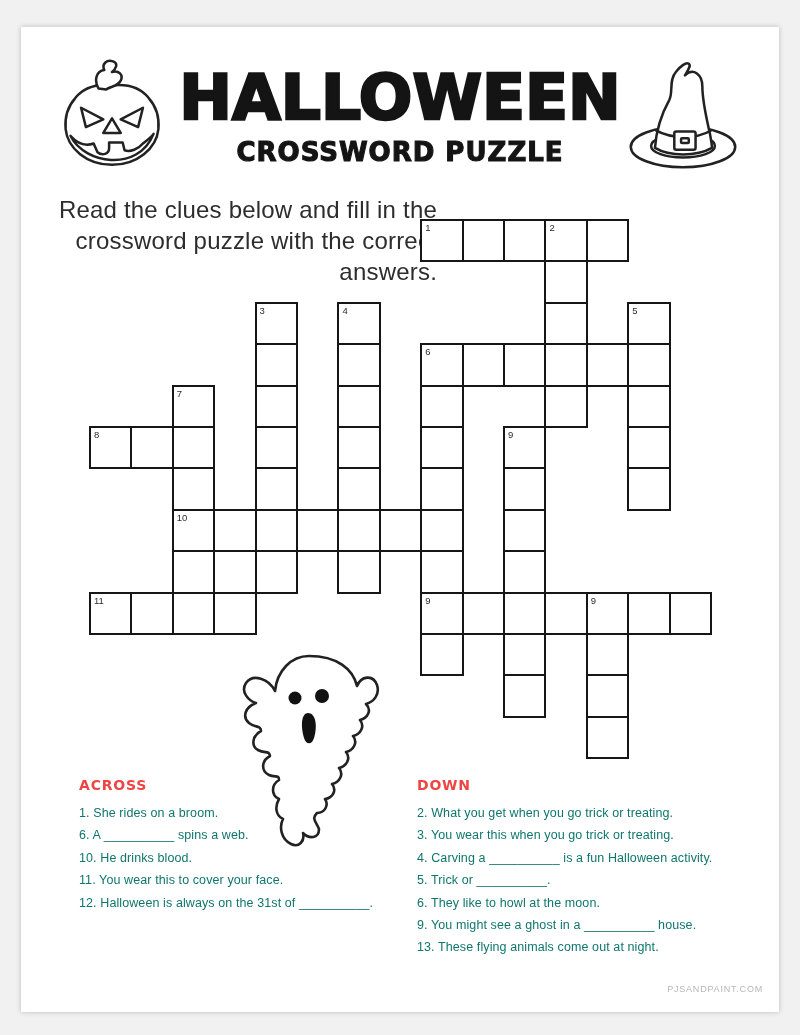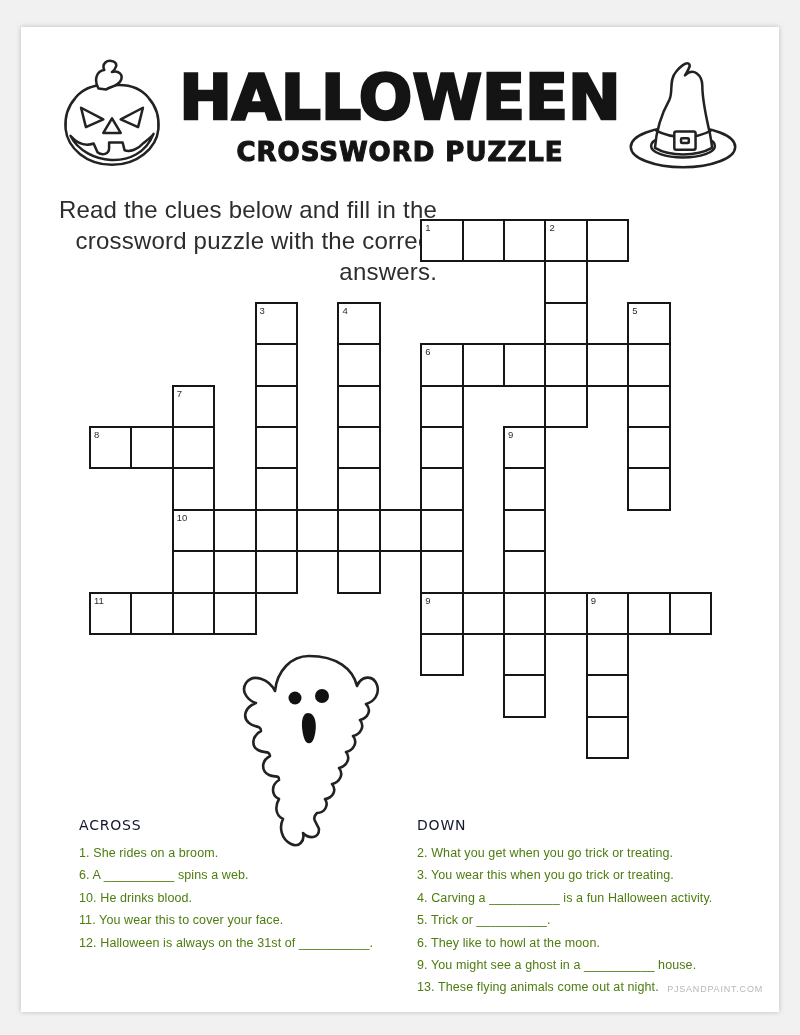--- a/index.html
+++ b/index.html
@@ -41,24 +41,24 @@
     border:2px solid #161616; background:#ffffff;
   }
   .cell .num {
     position:absolute; top:1px; left:3px; font-size:9.5px; line-height:11px; color:#2b2b2b;
   }
   
   .clue-col { position:absolute; top:750px; }
   .clue-col.across { left:58px;  width:330px; }
   .clue-col.down   { left:396px; width:352px; }
   .clue-heading {
-    font-family:"DejaVu Sans", sans-serif; font-weight:normal; font-size:14px;
-    letter-spacing:.8px; color:#0f172a; margin-bottom:9px;margin-top:40px;
-  }
-  .clue { font-size:12.5px; line-height:22.4px; color:#4d7c0f; white-space:nowrap; letter-spacing:.1px; }
+    font-family:"DejaVu Sans", sans-serif; font-weight:bold; font-size:14px;
+    letter-spacing:.8px; color:#ef4444; margin-bottom:9px;
+  }
+  .clue { font-size:12.5px; line-height:22.4px; color:#0f766e; white-space:nowrap; letter-spacing:.1px; }
   
   .footer {
     position:absolute; right:16px; top:957px; font-size:9px;
     letter-spacing:.8px; color:#b7b7b7;
   }
 </style>
 </head>
 <body>
 
 <div class="stage">

